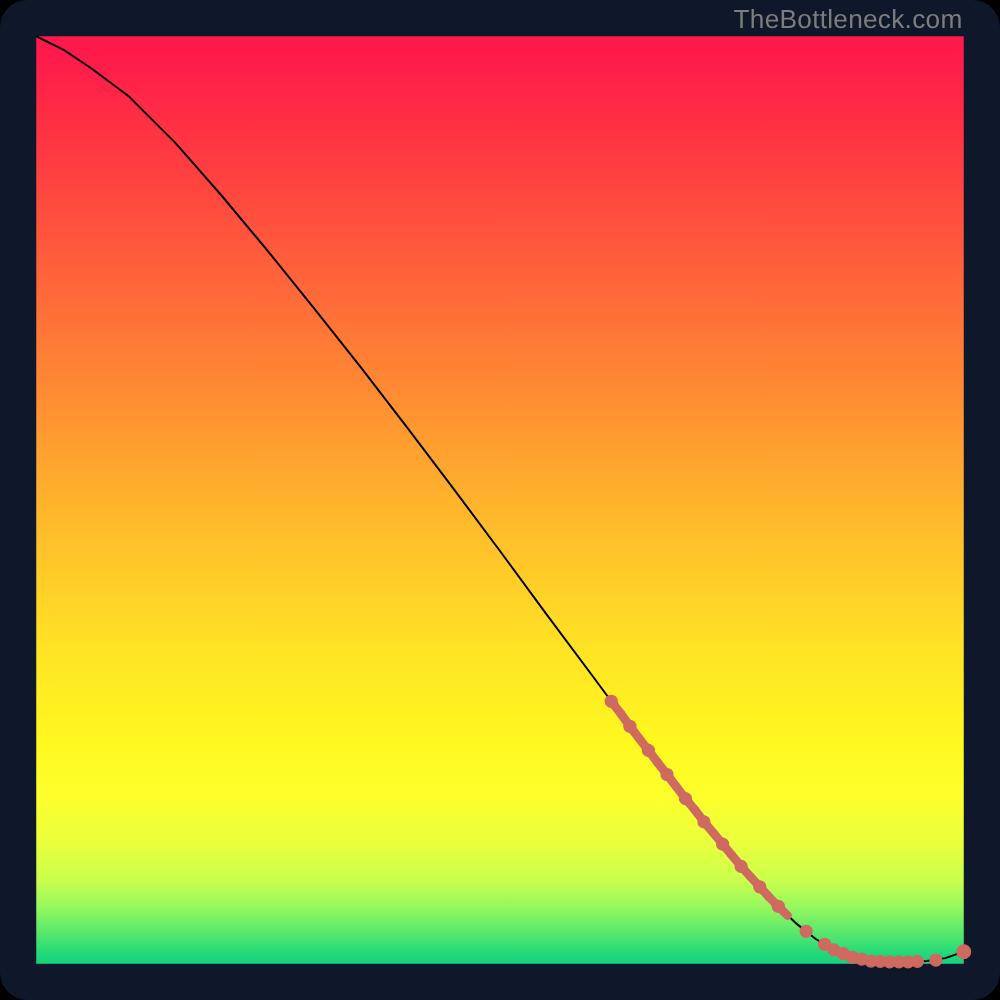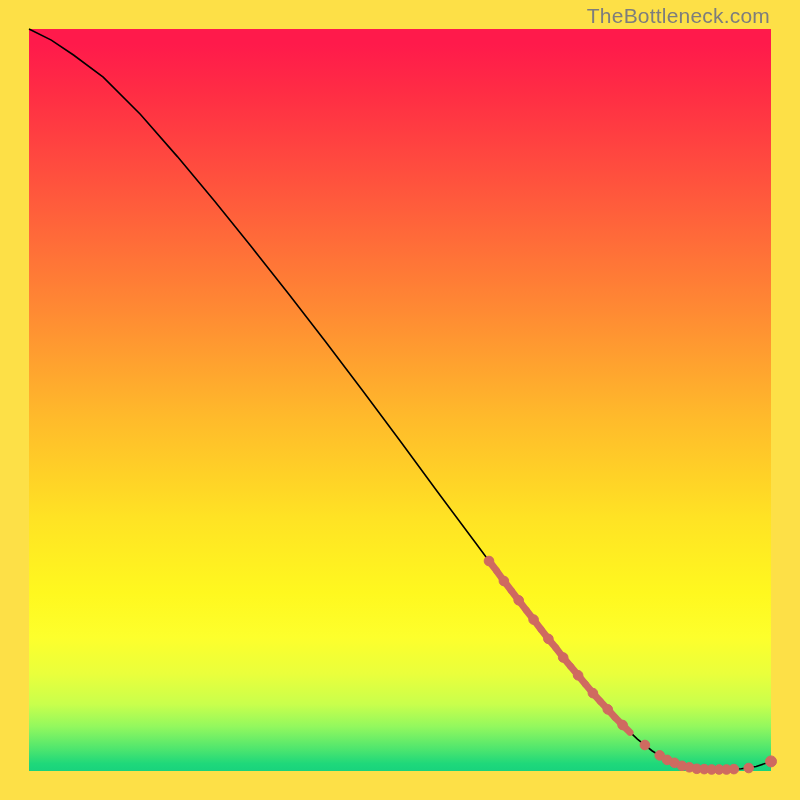--- a/index.html
+++ b/index.html
@@ -8,21 +8,22 @@
     width: 800px;
     height: 800px;
     background: #000;
     overflow: hidden;
     font-family: Arial, Helvetica, sans-serif;
   }
   .frame {
     position: relative;
     width: 800px;
     height: 800px;
-    background: #fde047;
+    background: #0f172a;
+    border-radius: 22px;
   }
   .plot {
     position: absolute;
     left: 29px;
     top: 29px;
     width: 742px;
     height: 742px;
     
     background: linear-gradient(
       to bottom,

